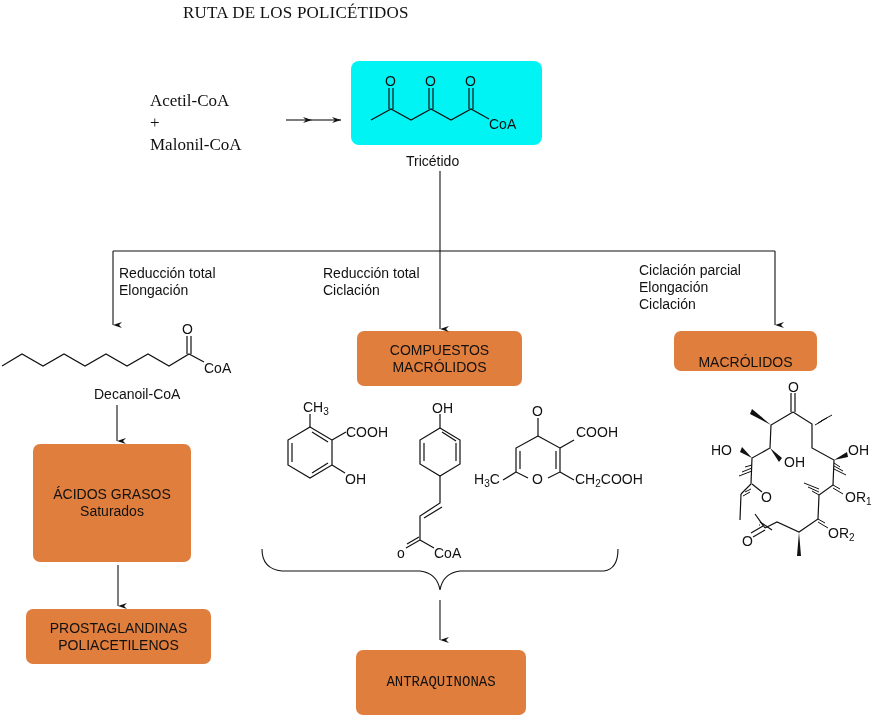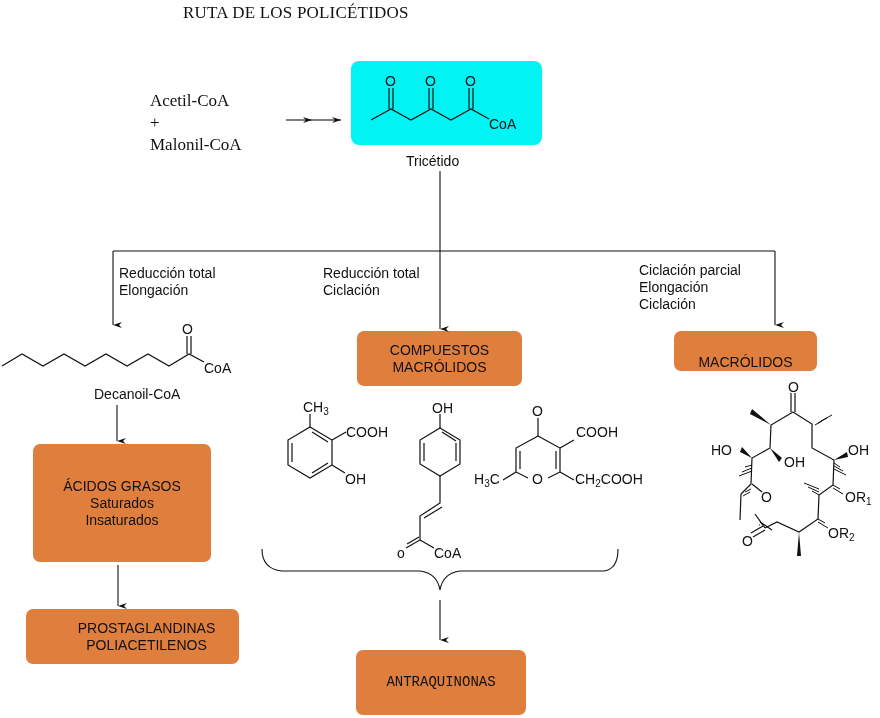--- a/index.html
+++ b/index.html
@@ -38,26 +38,25 @@
   <div>Ciclación</div>
 </div>
 <div class="abs label" style="left:639px; top:262px;">
   <div>Ciclación parcial</div>
   <div>Elongación</div>
   <div>Ciclación</div>
 </div>
 
 <div class="abs label" style="left:94px; top:386px;">Decanoil-CoA</div>
 
-<div class="abs box" style="left:33px; top:444px; width:178px; height:118px;">
+<div class="abs box" style="left:33px; top:444px; width:158px; height:118px;">
   <div>ÁCIDOS GRASOS</div>
   <div>Saturados</div>
-  <div>Insaturados</div>
-</div>
-<div class="abs box" style="left:26px; top:609px; width:185px; height:55px;padding-left:28px;">
+</div>
+<div class="abs box" style="left:26px; top:609px; width:185px; height:55px;">
   <div>PROSTAGLANDINAS</div>
   <div>POLIACETILENOS</div>
 </div>
 <div class="abs box" style="left:357px; top:331px; width:165px; height:55px;">
   <div>COMPUESTOS</div>
   <div>MACRÓLIDOS</div>
 </div>
 <div class="abs box" style="left:356px; top:650px; width:170px; height:65px;font-family:Liberation Mono, monospace;">
   <div>ANTRAQUINONAS</div>
 </div>

